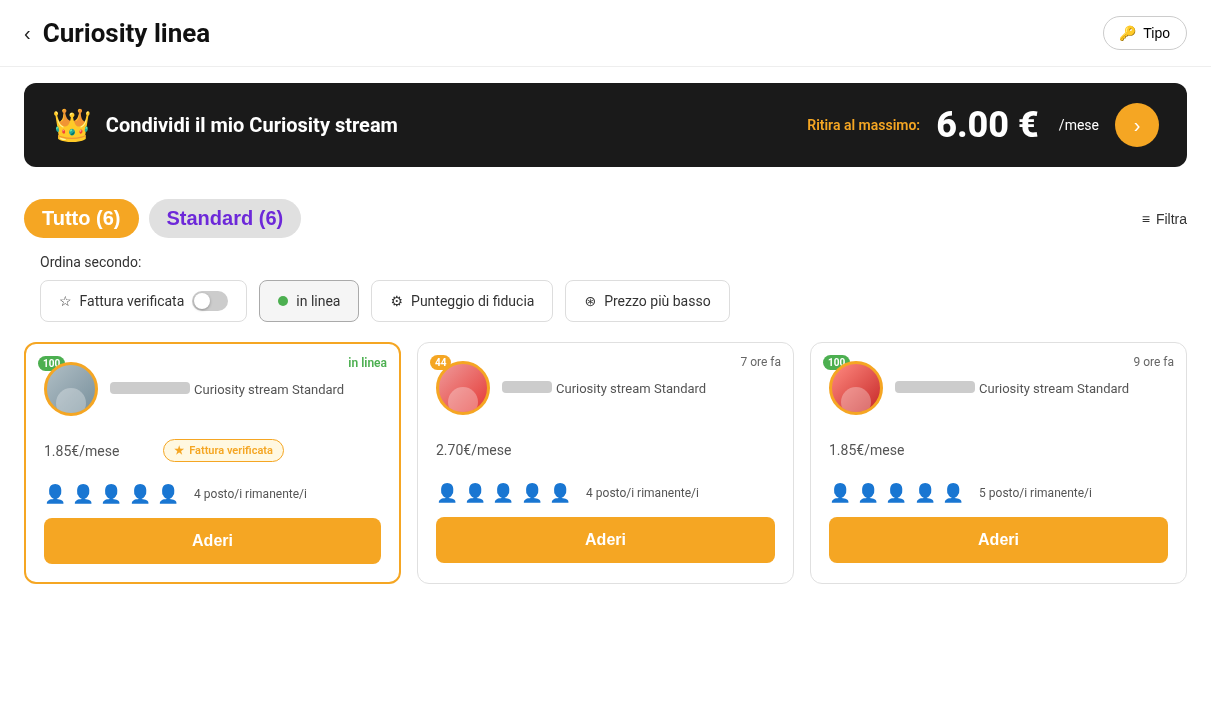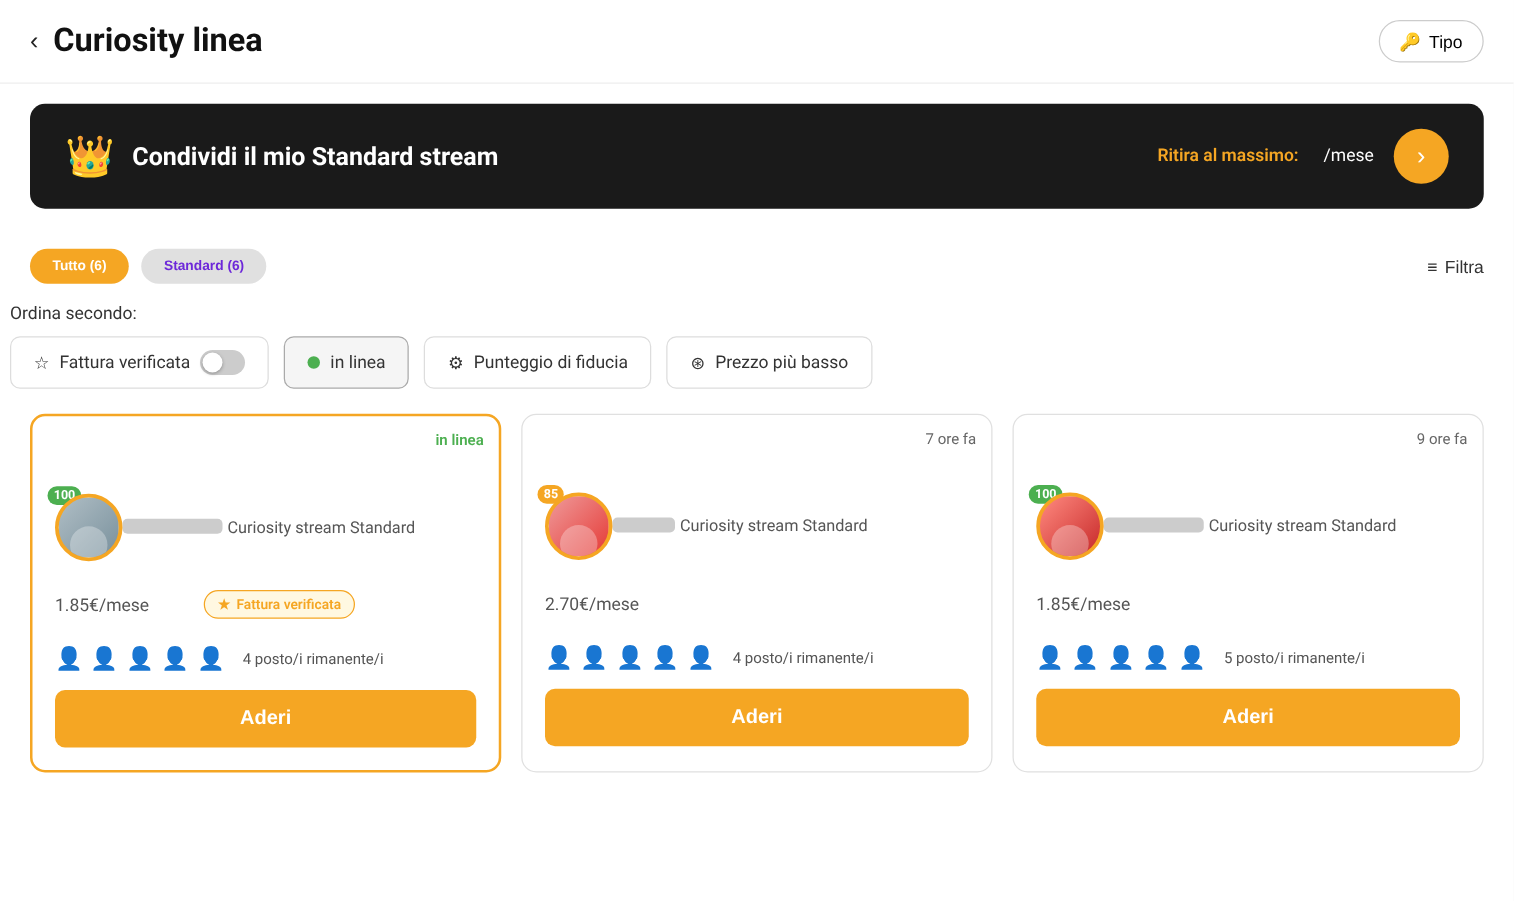--- a/index.html
+++ b/index.html
@@ -20,42 +20,42 @@
     .banner-title { color: #fff; font-size: 20px; font-weight: 700; }
     .banner-right { display: flex; align-items: center; gap: 16px; }
     .banner-label { color: #f5a623; font-size: 14px; font-weight: 600; }
     .banner-price { color: #fff; font-size: 36px; font-weight: 800; }
     .banner-month { color: #fff; font-size: 14px; margin-left: 4px; }
     .banner-arrow-btn { width: 44px; height: 44px; border-radius: 50%; background: #f5a623; border: none; cursor: pointer; display: flex; align-items: center; justify-content: center; font-size: 20px; color: #fff; }
 
     
     .filters-row { display: flex; align-items: center; justify-content: space-between; padding: 16px 24px 8px; }
     .filter-tags { display: flex; gap: 10px; }
-    .tag-btn { padding: 8px 18px; border-radius: 20px; border: none; cursor: pointer; font-size: 11px; font-weight: 600; }
+    .tag-btn { padding: 8px 18px; border-radius: 20px; border: none; cursor: pointer; font-size: 20px; font-weight: 600; }
     .tag-active { background: #f5a623; color: #fff; }
     .tag-inactive { background: #e0e0e0; color: #6d28d9; }
     .filtra-btn { display: flex; align-items: center; gap: 6px; font-size: 14px; color: #333; background: none; border: none; cursor: pointer; }
 
     
-    .sort-row { padding: 8px 8px 12px; }
+    .sort-row { padding: 8px 40px 12px; }
     .sort-label { font-size: 14px; color: #333; margin-bottom: 10px; }
     .sort-options { display: flex; gap: 12px; flex-wrap: wrap; }
     .sort-option { display: flex; align-items: center; gap: 8px; padding: 10px 18px; border: 1px solid #ddd; border-radius: 8px; background: #fff; cursor: pointer; font-size: 14px; color: #333; }
     .sort-option.active { background: #f5f5f5; border-color: #aaa; }
     .toggle { width: 36px; height: 20px; background: #ccc; border-radius: 10px; position: relative; display: inline-block; }
     .toggle-knob { width: 16px; height: 16px; background: #fff; border-radius: 50%; position: absolute; top: 2px; left: 2px; box-shadow: 0 1px 3px rgba(0,0,0,0.3); }
     .dot-green { width: 10px; height: 10px; background: #4caf50; border-radius: 50%; display: inline-block; }
 
     
     .cards-grid { display: grid; grid-template-columns: repeat(3, 1fr); gap: 16px; padding: 8px 24px 24px; }
     .card { border: 1px solid #e0e0e0; border-radius: 12px; padding: 18px; background: #fff; position: relative; }
     .card.active-card { border: 2px solid #f5a623; }
     .card-badge { position: absolute; top: 12px; right: 12px; font-size: 12px; color: #666; }
     .card-badge.online { color: #4caf50; font-weight: 600; }
-    .card-header { display: flex; align-items: center; margin-bottom: 14px; margin-top: 44px; }
+    .card-header { display: flex; align-items: center; gap: 12px; margin-bottom: 14px; }
     .avatar-wrap { position: relative; width: 54px; height: 54px; }
     .score-badge { position: absolute; top: -6px; left: -6px; background: #4caf50; color: #fff; font-size: 10px; font-weight: 700; border-radius: 10px; padding: 2px 5px; }
     .score-badge.score-85 { background: #f5a623; }
     .user-info { display: flex; flex-direction: row; gap: 4px; }
     .user-name-blur { width: 80px; height: 12px; background: #ccc; border-radius: 4px; }
     .user-name-blur.short { width: 50px; }
     .card-subtitle { font-size: 13px; color: #555; }
     .card-price { font-size: 28px; font-weight: 800; color: #f5a623; margin-bottom: 8px; }
     .card-price span { font-size: 14px; font-weight: 400; color: #555; }
     .verified-badge { display: inline-flex; align-items: center; gap: 5px; background: #fff8e1; border: 1px solid #f5a623; border-radius: 12px; padding: 4px 10px; font-size: 11px; color: #f5a623; font-weight: 600; margin-left: 8px; }
@@ -82,24 +82,25 @@
     </div>
     <button class="tipo-btn">
       <span>🔑</span>
       <span>Tipo</span>
     </button>
   </div>
 
   <div class="banner">
     <div class="banner-left">
       <span class="banner-crown">👑</span>
-      <span class="banner-title">Condividi il mio Standard stream</span>
+      <span class="banner-title">Condividi il mio Curiosity stream</span>
     </div>
     <div class="banner-right">
       <span class="banner-label">Ritira al massimo:</span>
+      <span class="banner-price">6.00 €</span>
       <span class="banner-month">/mese</span>
       <button class="banner-arrow-btn">›</button>
     </div>
   </div>
 
   <div class="filters-row">
     <div class="filter-tags">
       <button class="tag-btn tag-active">Tutto (6)</button>
       <button class="tag-btn tag-inactive">Standard (6)</button>
     </div>
@@ -170,21 +171,21 @@
         <span class="slot-icon empty">👤</span>
         <span class="slots-text">4 posto/i rimanente/i</span>
       </div>
       <button class="join-btn">Aderi</button>
     </div>
 
     <div class="card">
       <div class="card-badge">7 ore fa</div>
       <div class="card-header">
         <div class="avatar-wrap">
-          <div class="score-badge score-85">85</div>
+          <div class="score-badge score-85">44</div>
           <div class="avatar-placeholder" style="background: linear-gradient(135deg, #ef9a9a, #e53935); border-color: #f5a623;"></div>
         </div>
         <div class="user-info">
           <div class="user-name-blur short"></div>
           <div class="card-subtitle">Curiosity stream Standard</div>
         </div>
       </div>
       <div class="price-row">
         <span class="card-price">
           <span>2.70€</span><span>/mese</span>

